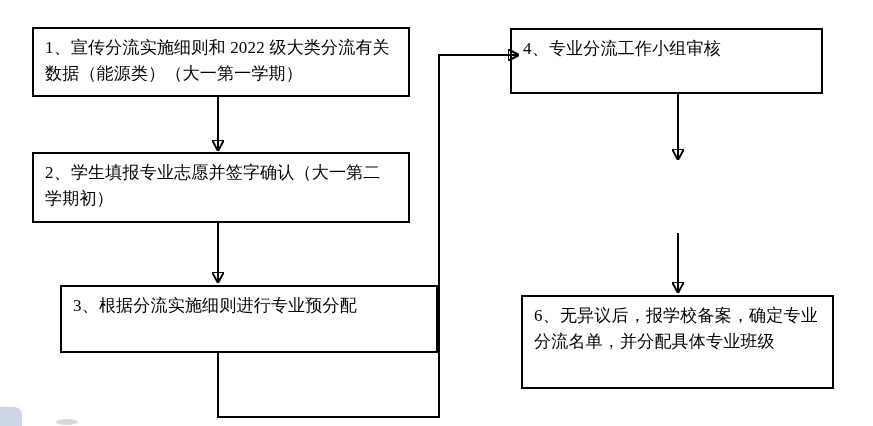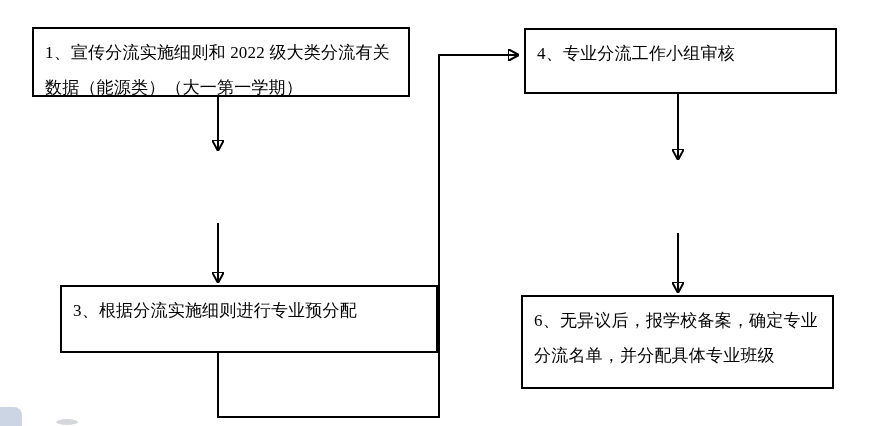--- a/index.html
+++ b/index.html
@@ -16,28 +16,28 @@
     font-family: "Liberation Serif", "DejaVu Serif", serif;
     color: #000000;
   }
   .fbox {
     position: absolute;
     box-sizing: border-box;
     border: 2px solid #000000;
     background: #ffffff;
     padding: 6px 11px;
     font-size: 17px;
-    line-height: 35px;
+    line-height: 26px;
     text-align: left;
     letter-spacing: 0.2px;
   }
   #box1 { left: 32px;  top: 27px;  width: 378px; height: 70px; }
   #box2 { left: 32px;  top: 152px; width: 378px; height: 71px; }
   #box3 { left: 32px;  top: 285px; width: 378px; height: 68px; margin-left: 28px; }
-  #box4 { left: 524px; top: 28px;  width: 313px; height: 66px; }
+  #box4 { left: 510px; top: 28px;  width: 313px; height: 66px; }
   #box5 { left: 521px; top: 162px; width: 313px; height: 71px; }
   #box6 { left: 521px; top: 295px; width: 313px; height: 94px; font-family: Liberation Serif, serif; }
 
   .connectors {
     position: absolute;
     left: 0; top: 0;
     width: 873px;
     height: 426px;
     pointer-events: none;
   }
@@ -66,20 +66,21 @@
     border-radius: 50%;
   }
 </style>
 </head>
 <body>
 
 <div class="stage">
 
   <div class="fbox" id="box1">1、宣传分流实施细则和 2022 级大类分流有关数据（能源类）（大一第一学期）</div>
 
+  <div class="fbox" id="box2">2、学生填报专业志愿并签字确认（大一第二学期初）</div>
 
   <div class="fbox" id="box3">3、根据分流实施细则进行专业预分配</div>
 
   <div class="fbox" id="box4">4、专业分流工作小组审核</div>
 
 
   <div class="fbox" id="box6">6、无异议后，报学校备案，确定专业分流名单，并分配具体专业班级</div>
 
   <svg class="connectors" width="873" height="426" viewBox="0 0 873 426" xmlns="http://www.w3.org/2000/svg">
     <defs>

